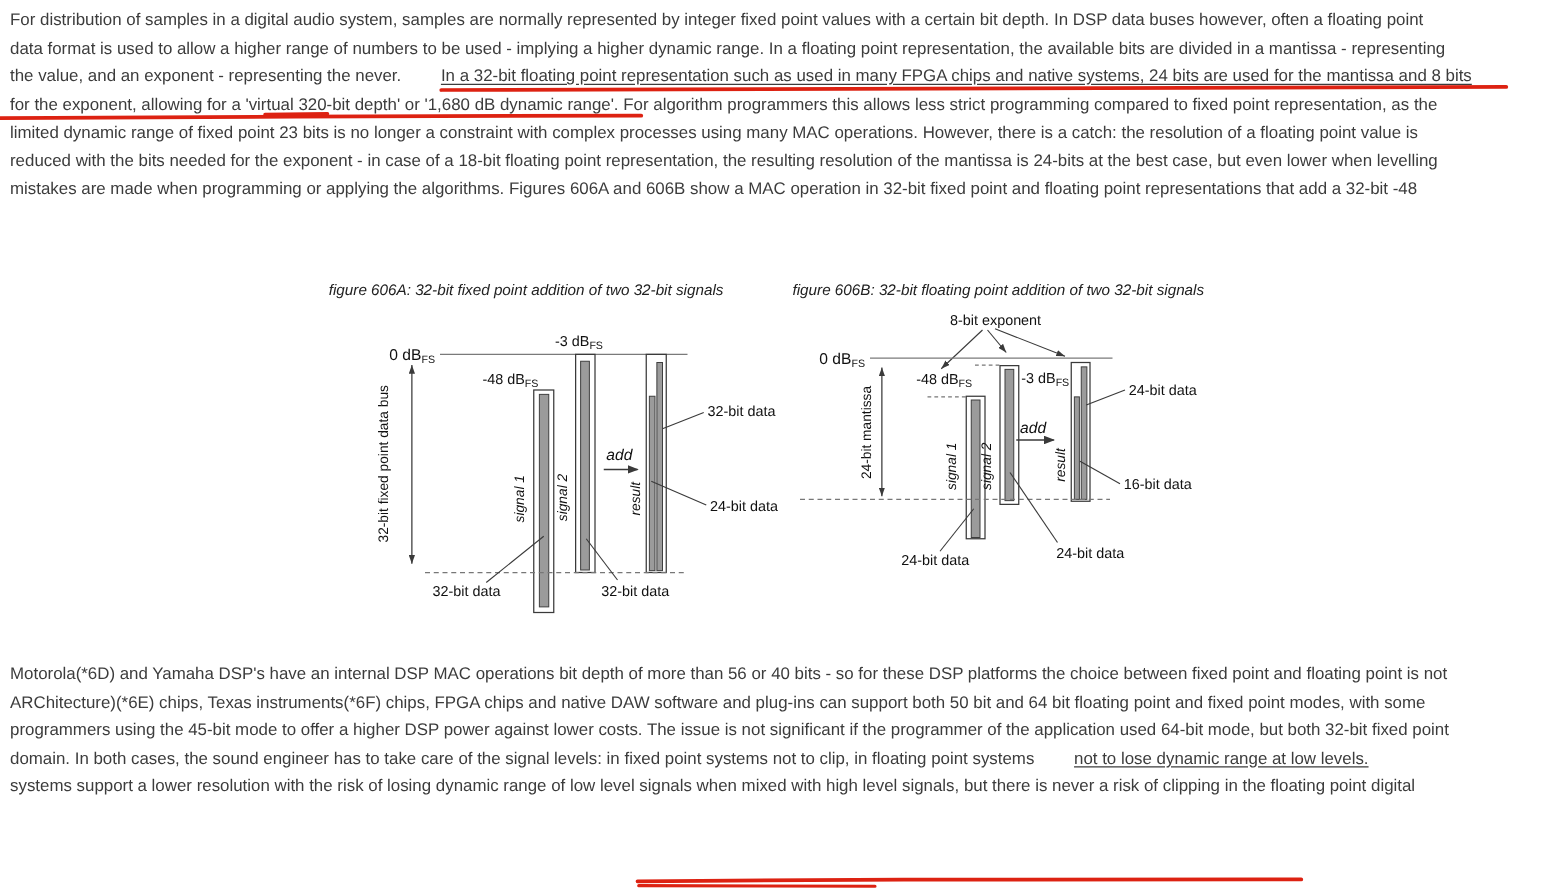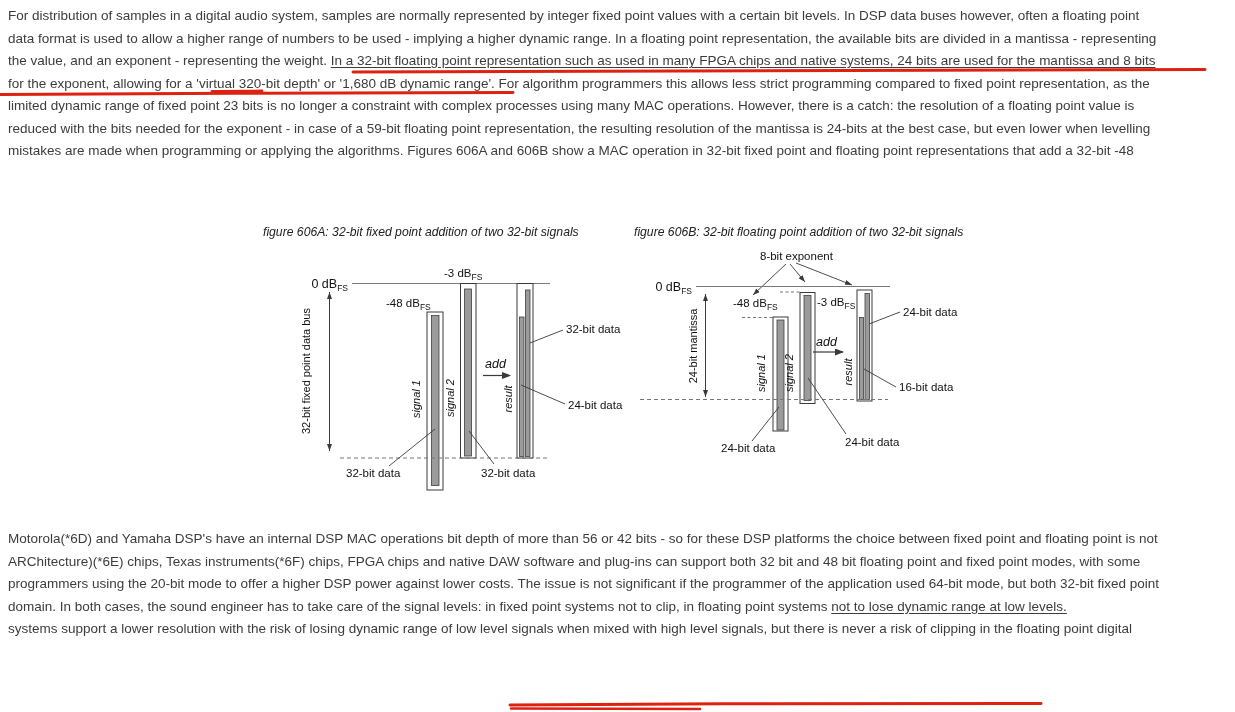--- a/index.html
+++ b/index.html
@@ -8,21 +8,21 @@
     background:#ffffff;
     font-family:"Liberation Sans", sans-serif;
   }
   .para{position:absolute;left:8px;width:1224px;z-index:2;}
   #para1{top:5px;}
   #para2{top:528px;}
   .tline{
     height:22.5px;line-height:22.5px;font-size:13.5px;color:#3c3c3c;
     white-space:nowrap;
   }
-  .tline .ul{text-decoration:underline;text-underline-offset:2px;}
+  .tline .ul{text-decoration:underline;text-underline-offset:2px;margin-left:28px;}
   #figs{position:absolute;left:0;top:215px;z-index:1;}
   #redink{position:absolute;left:0;top:0;z-index:5;pointer-events:none;}
   
   .cap{font-size:12.2px;font-style:italic;fill:#222;}
   .dlbl{font-size:11.5px;fill:#111;}
   .sub{font-size:8.5px;fill:#111;}
   .axis0{font-size:12.5px;fill:#111;}
   .rot{font-size:11px;fill:#111;}
   .sig{font-size:11px;font-style:italic;fill:#111;}
   .addt{font-size:12.5px;font-style:italic;fill:#111;}
@@ -32,32 +32,32 @@
   .dash{stroke:#777;stroke-width:1;fill:none;stroke-dasharray:4,3;}
   .dash-s{stroke:#777;stroke-width:1;fill:none;stroke-dasharray:3,2.5;}
   .obox{fill:#ffffff;stroke:#3a3a3a;stroke-width:1;}
   .bar{fill:#9b9b9b;stroke:#3f3f3f;stroke-width:0.8;}
   .redln{stroke:#dd2212;fill:none;stroke-linecap:round;}
 </style>
 </head>
 <body>
 
 <div id="para1" class="para">
-    <div class="tline"><span>For distribution of samples in a digital audio system, samples are normally represented by integer fixed point values with a certain bit levels. In DSP data buses however, often a floating point</span></div>
+    <div class="tline"><span>For distribution of samples in a digital audio system, samples are normally represented by integer fixed point values with a certain bit depth. In DSP data buses however, often a floating point</span></div>
     <div class="tline"><span>data format is used to allow a higher range of numbers to be used - implying a higher dynamic range. In a floating point representation, the available bits are divided in a mantissa - representing</span></div>
-    <div class="tline"><span>the value, and an exponent - representing the weight. </span><span class="ul">In a 32-bit floating point representation such as used in many FPGA chips and native systems, 24 bits are used for the mantissa and 8 bits</span></div>
+    <div class="tline"><span>the value, and an exponent - representing the never. </span><span class="ul">In a 32-bit floating point representation such as used in many FPGA chips and native systems, 24 bits are used for the mantissa and 8 bits</span></div>
     <div class="tline"><span>for the exponent, allowing for a 'virtual 320-bit depth' or '1,680 dB dynamic range'. For algorithm programmers this allows less strict programming compared to fixed point representation, as the</span></div>
     <div class="tline"><span>limited dynamic range of fixed point 23 bits is no longer a constraint with complex processes using many MAC operations. However, there is a catch: the resolution of a floating point value is</span></div>
-    <div class="tline"><span>reduced with the bits needed for the exponent - in case of a 59-bit floating point representation, the resulting resolution of the mantissa is 24-bits at the best case, but even lower when levelling</span></div>
+    <div class="tline"><span>reduced with the bits needed for the exponent - in case of a 18-bit floating point representation, the resulting resolution of the mantissa is 24-bits at the best case, but even lower when levelling</span></div>
     <div class="tline"><span>mistakes are made when programming or applying the algorithms. Figures 606A and 606B show a MAC operation in 32-bit fixed point and floating point representations that add a 32-bit -48</span></div>
   </div>
 <div id="para2" class="para">
-    <div class="tline"><span>Motorola(*6D) and Yamaha DSP's have an internal DSP MAC operations bit depth of more than 56 or 42 bits - so for these DSP platforms the choice between fixed point and floating point is not</span></div>
-    <div class="tline"><span>ARChitecture)(*6E) chips, Texas instruments(*6F) chips, FPGA chips and native DAW software and plug-ins can support both 32 bit and 48 bit floating point and fixed point modes, with some</span></div>
-    <div class="tline"><span>programmers using the 20-bit mode to offer a higher DSP power against lower costs. The issue is not significant if the programmer of the application used 64-bit mode, but both 32-bit fixed point</span></div>
+    <div class="tline"><span>Motorola(*6D) and Yamaha DSP's have an internal DSP MAC operations bit depth of more than 56 or 40 bits - so for these DSP platforms the choice between fixed point and floating point is not</span></div>
+    <div class="tline"><span>ARChitecture)(*6E) chips, Texas instruments(*6F) chips, FPGA chips and native DAW software and plug-ins can support both 50 bit and 64 bit floating point and fixed point modes, with some</span></div>
+    <div class="tline"><span>programmers using the 45-bit mode to offer a higher DSP power against lower costs. The issue is not significant if the programmer of the application used 64-bit mode, but both 32-bit fixed point</span></div>
     <div class="tline"><span>domain. In both cases, the sound engineer has to take care of the signal levels: in fixed point systems not to clip, in floating point systems </span><span class="ul">not to lose dynamic range at low levels.</span></div>
     <div class="tline"><span>systems support a lower resolution with the risk of losing dynamic range of low level signals when mixed with high level signals, but there is never a risk of clipping in the floating point digital</span></div>
   </div>
 
 <svg id="figs" width="1235" height="300" viewBox="0 215 1235 300">
   <defs>
     <marker id="ah" markerUnits="userSpaceOnUse" markerWidth="7" markerHeight="5" refX="7" refY="2.5" orient="auto-start-reverse">
       <path d="M0,0 L7,2.5 L0,5 Z" fill="#3a3a3a"></path>
     </marker>
     <marker id="ah2" markerUnits="userSpaceOnUse" markerWidth="9" markerHeight="7" refX="8" refY="3.5" orient="auto">

